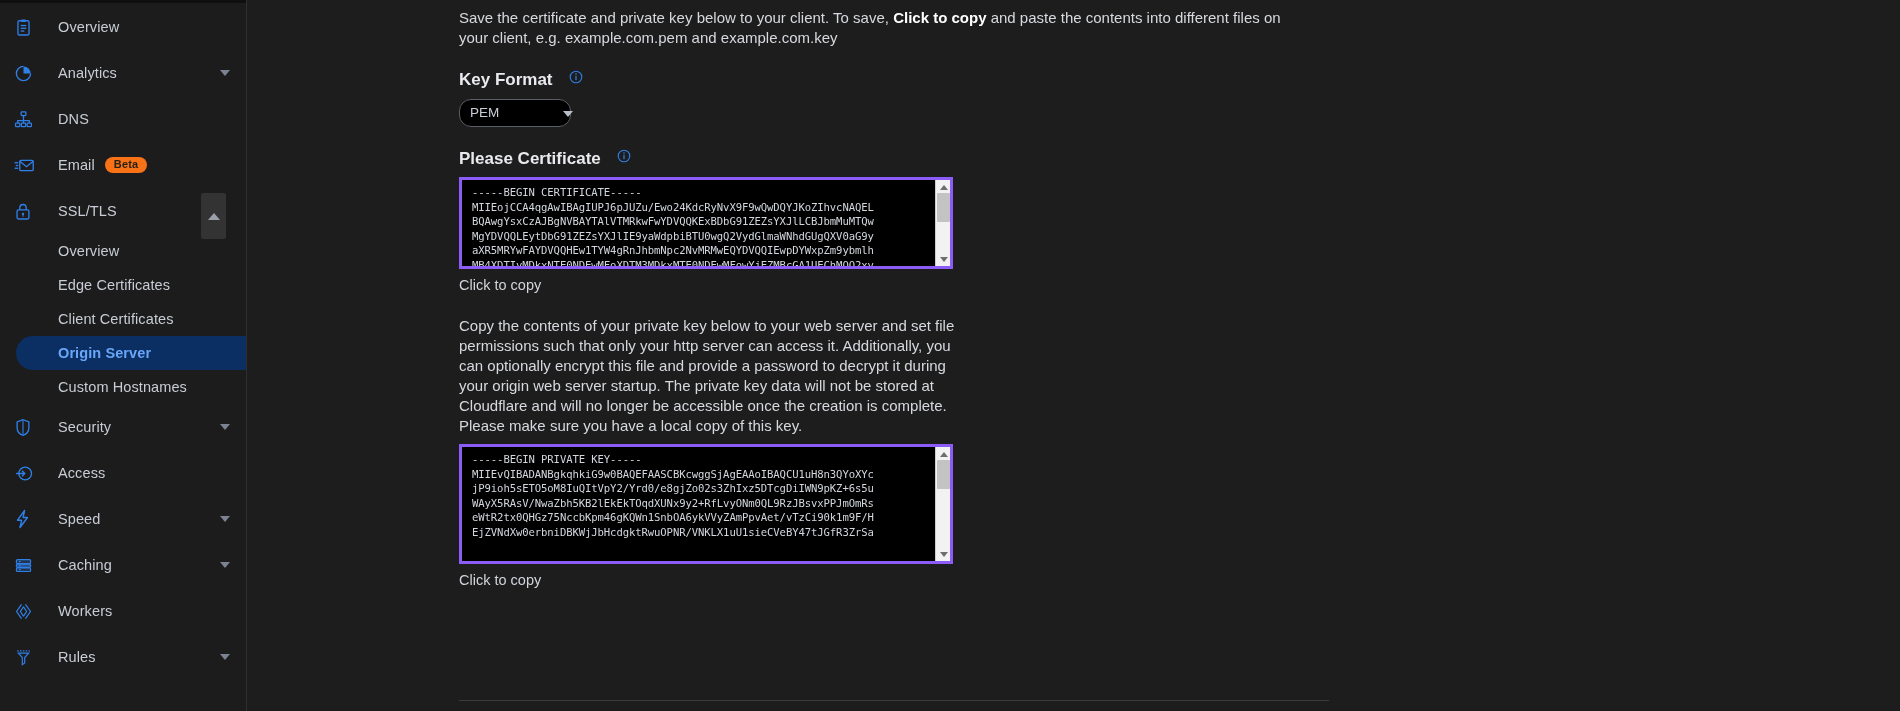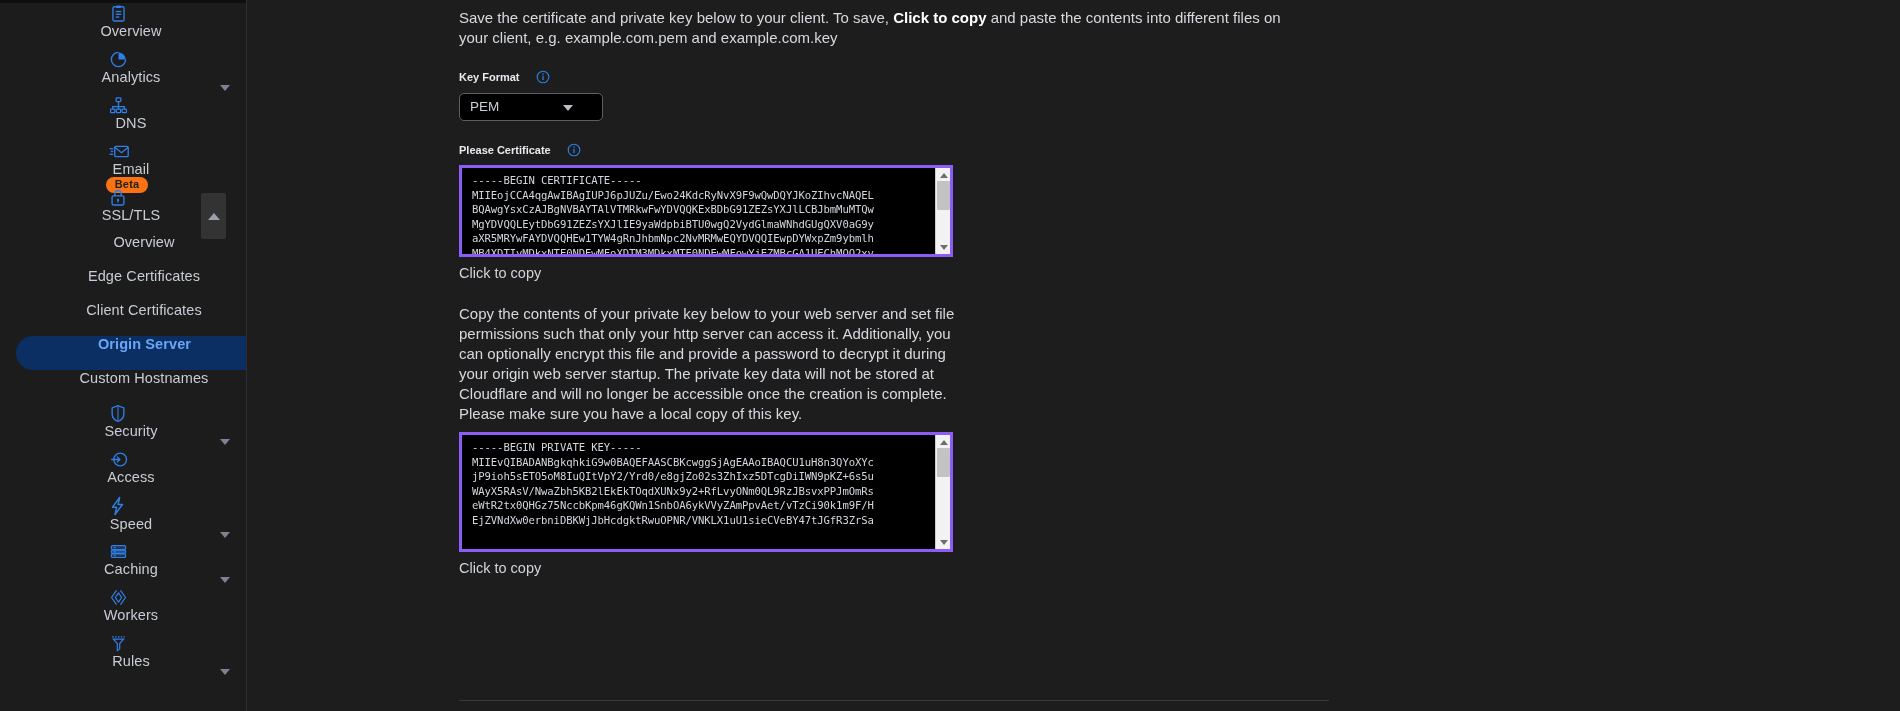--- a/index.html
+++ b/index.html
@@ -35,21 +35,20 @@
     height: 3px;
     background: #0f0f0f;
   }
   .nav-item {
     display: flex;
     align-items: center;
     height: 46px;
     padding: 0 16px 0 14px;
     cursor: pointer;
     position: relative;
-    flex-direction: column;
   }
   .nav-icon {
     width: 26px;
     min-width: 26px;
     display: flex;
     align-items: center;
     justify-content: flex-start;
     color: #2f7fe8;
   }
   .nav-icon svg { display: block; }
@@ -125,45 +124,45 @@
   .intro {
     margin: 8px 0 0;
     font-size: 15px;
     line-height: 20px;
     color: #d6d9de;
     max-width: 845px;
   }
   .intro b { color: #ffffff; font-weight: bold; }
 
   .field-label {
-    font-size: 11px;
+    font-size: 17px;
     font-weight: bold;
     color: #e8eaee;
     display: flex;
-    align-items: center;
+    align-items: flex-start;
     gap: 16px;
   }
   .info-icon {
     display: inline-flex;
     align-items: center;
     cursor: pointer;
   }
 
   .select-wrap {
     position: relative;
     width: 124px;
     height: 28px;
     margin-top: 9px;
   }
   .select-box {
-    width: 144px;
+    width: 112px;
     height: 28px;
     background: #000000;
     border: 1px solid #5a5e66;
-    border-radius: 5px;
+    border-radius: 12px;
     color: #c9cdd5;
     font-size: 13.5px;
     font-family: "Liberation Sans", sans-serif;
     padding: 0 26px 0 10px;
     line-height: 26px;
     cursor: pointer;
   }
   .select-caret {
     position: absolute;
     right: 10px; top: 12px;

